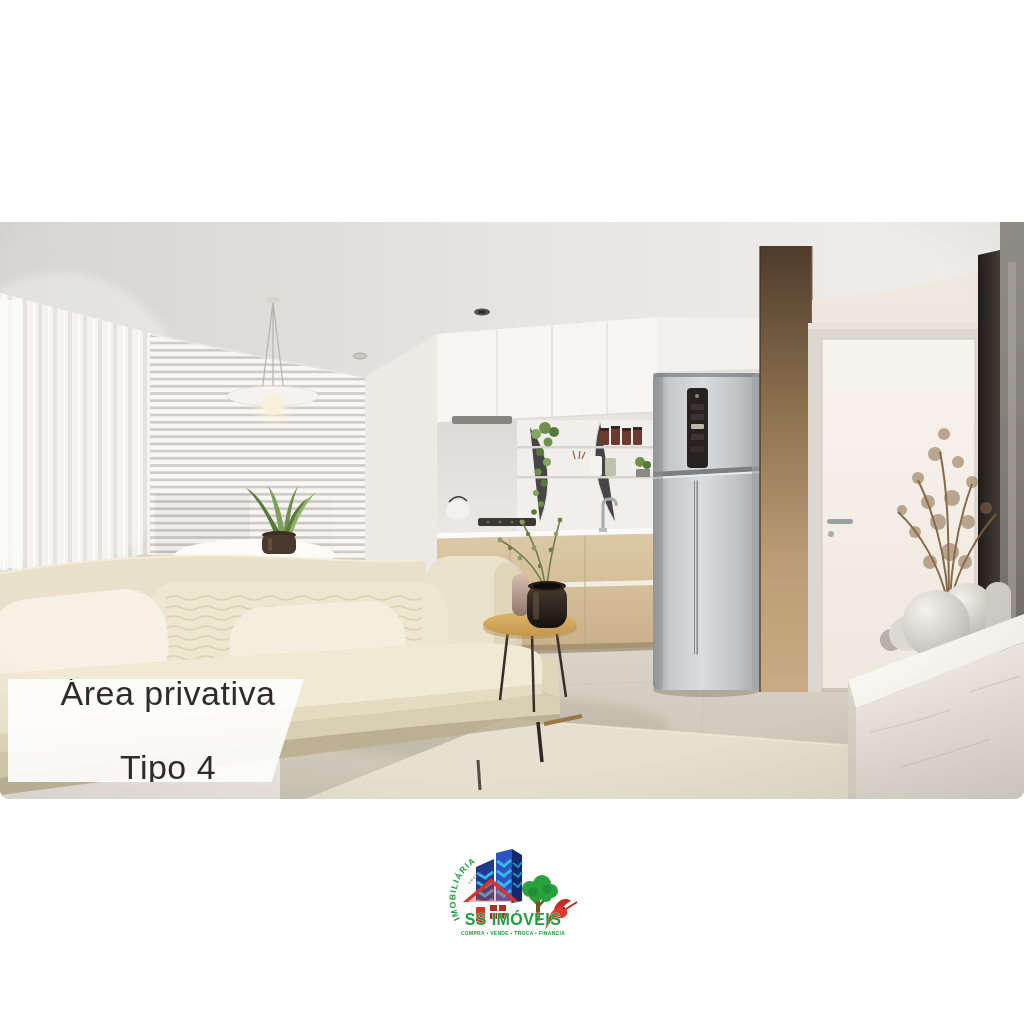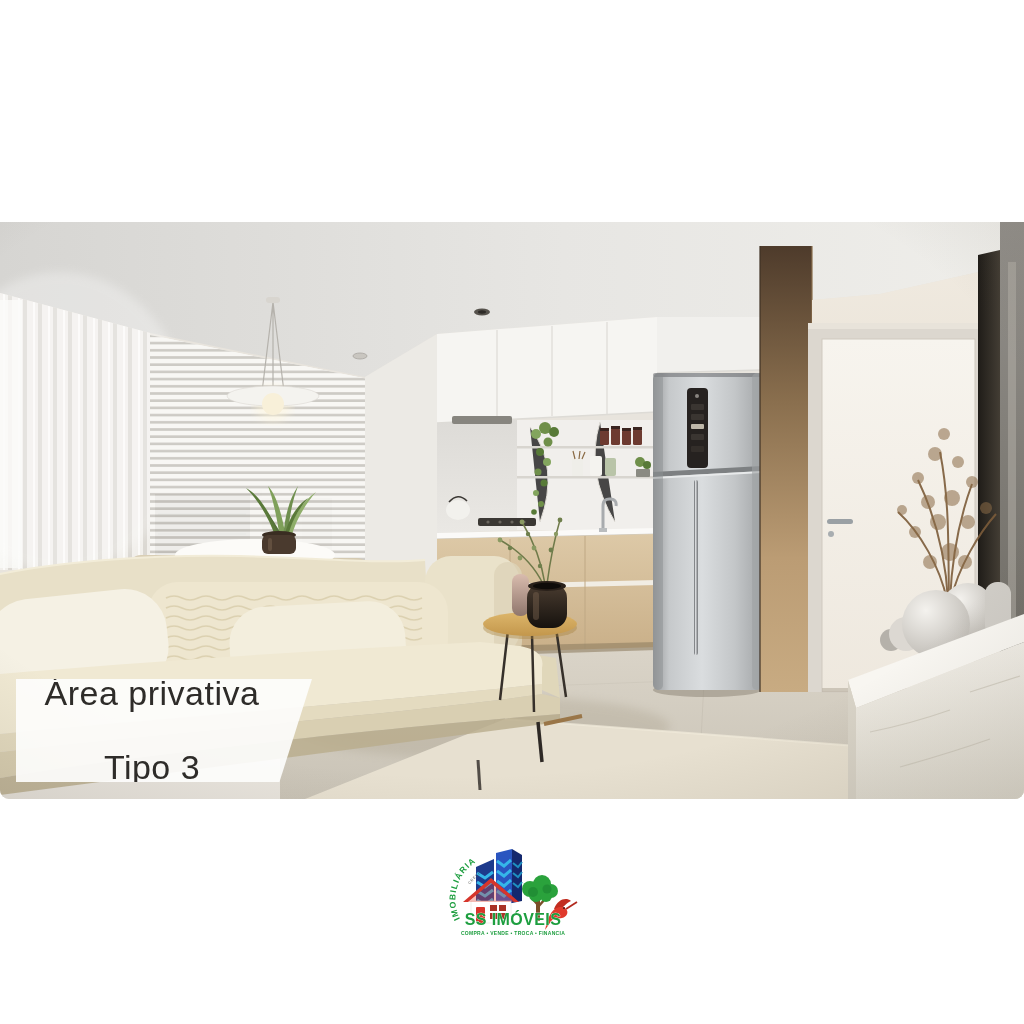--- a/index.html
+++ b/index.html
@@ -2,24 +2,24 @@
 <html><head>
 <meta charset="utf-8">
 <style>
   html,body{margin:0;padding:0;background:#ffffff;}
   body{width:1024px;height:1024px;position:relative;overflow:hidden;
        font-family:"Liberation Sans",sans-serif;}
   .page{position:absolute;inset:0;background:#ffffff;}
   .photo{position:absolute;left:0;top:222px;width:1024px;height:577px;
          border-radius:0 0 9px 9px;overflow:hidden;background:#e8e4dd;}
   .photo svg{display:block;width:1024px;height:577px;}
-  .badge{position:absolute;left:16px;top:679px;width:296px;height:103px;
+  .badge{position:absolute;left:8px;top:679px;width:296px;height:103px;
          background:rgba(253,253,252,0.92);
          clip-path:polygon(0 0,100% 0,89% 100%,0 100%);
-         display:flex;flex-direction:column;align-items:flex-start;justify-content:center;
+         display:flex;flex-direction:column;align-items:flex-end;justify-content:center;
          color:#2e2c29;gap:32px;}
   .badge .l1,.badge .l2{font-size:34px;line-height:1.22;letter-spacing:.5px;
          width:272px;text-align:center;white-space:nowrap;}
   .logo{position:absolute;left:450px;top:845px;width:130px;height:97px;}
   .logo svg{display:block;width:130px;height:97px;overflow:visible;}
   .brand-text{font-weight:bold;letter-spacing:.4px;}
 </style>
 </head>
 <body>
 
@@ -389,21 +389,21 @@
           <rect x="533" y="370" width="6" height="28" rx="3" fill="#7a6450" opacity=".45"></rect>
         </g>
       </g>
 
       <rect x="0" y="0" width="1024" height="577" fill="url(#vg)"></rect>
     </svg>
   </div>
 
   <div class="badge">
     <div class="l1">Área privativa</div>
-    <div class="l2">Tipo 3</div>
+    <div class="l2">Tipo 4</div>
   </div>
 
   <div class="logo">
     <svg viewBox="0 0 130 97" xmlns="http://www.w3.org/2000/svg">
       <defs>
         <path id="arcPath" d="M10,74 A44,44 0 0 1 32,14"></path>
         <path id="arcPath2" d="M17,76 A38,38 0 0 1 36,26"></path>
       </defs>
 
       <g>

